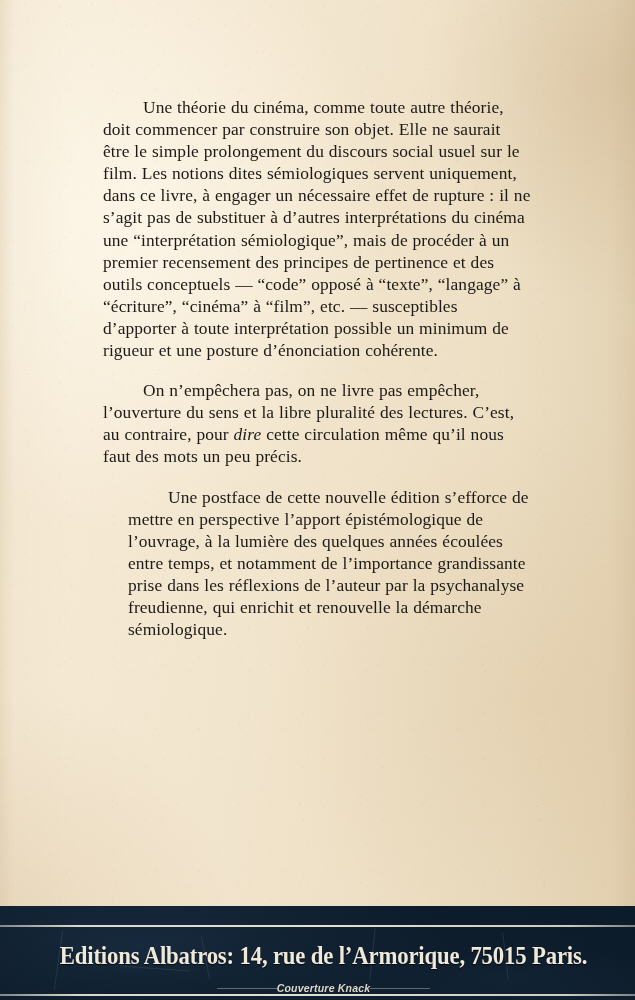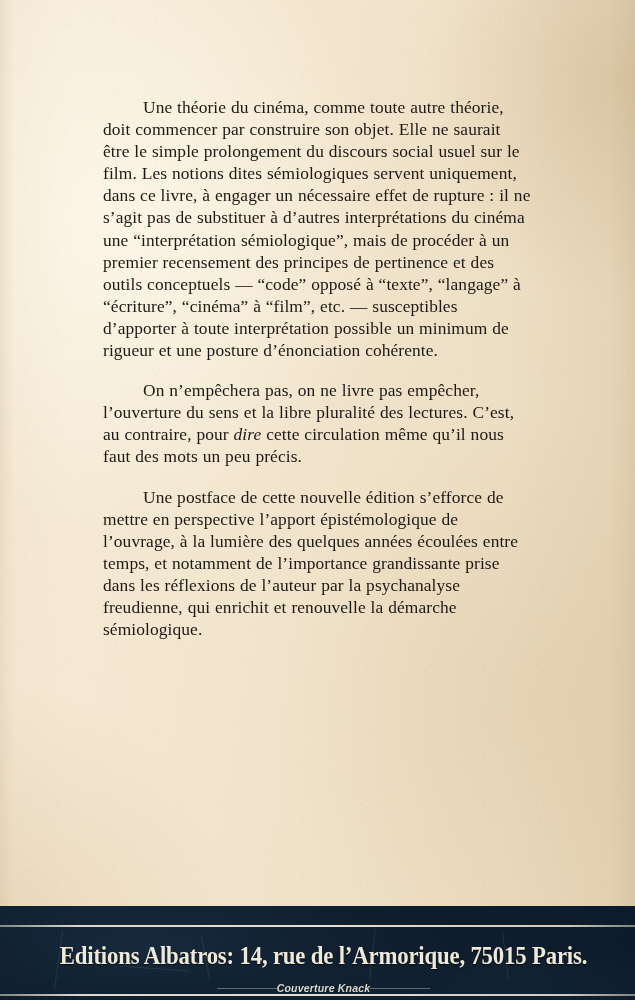--- a/index.html
+++ b/index.html
@@ -62,21 +62,21 @@
     color: #1d1a16;
     font-size: 17.4px;
     line-height: 22.1px;
     letter-spacing: 0.1px;
     word-spacing: 0.4px;
   }
   #blurb p {
     margin: 0 0 18px 0;
     text-indent: 40px;
   }
-  #blurb p:last-child { margin-bottom: 0; }
+  #blurb p:last-child { margin-bottom: 0; margin-left: 25px; }
   #blurb em { font-style: italic; text-align: right; }
 
   
   #footer-band {
     position: absolute;
     left: 0;
     right: 0;
     top: 906px;
     height: 98px;
     background-color: #0b1926;

